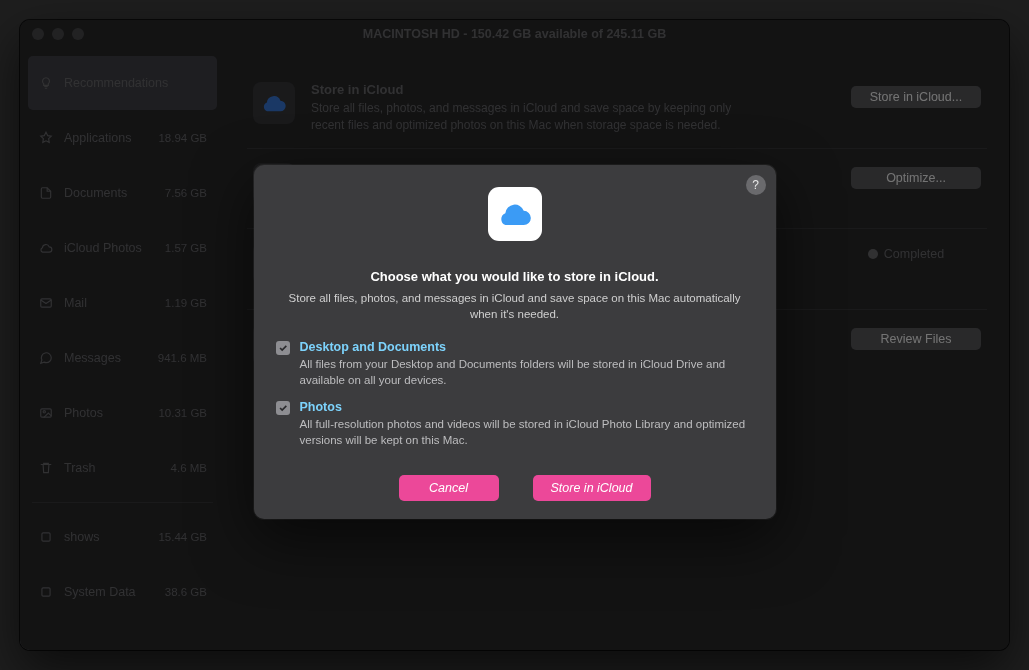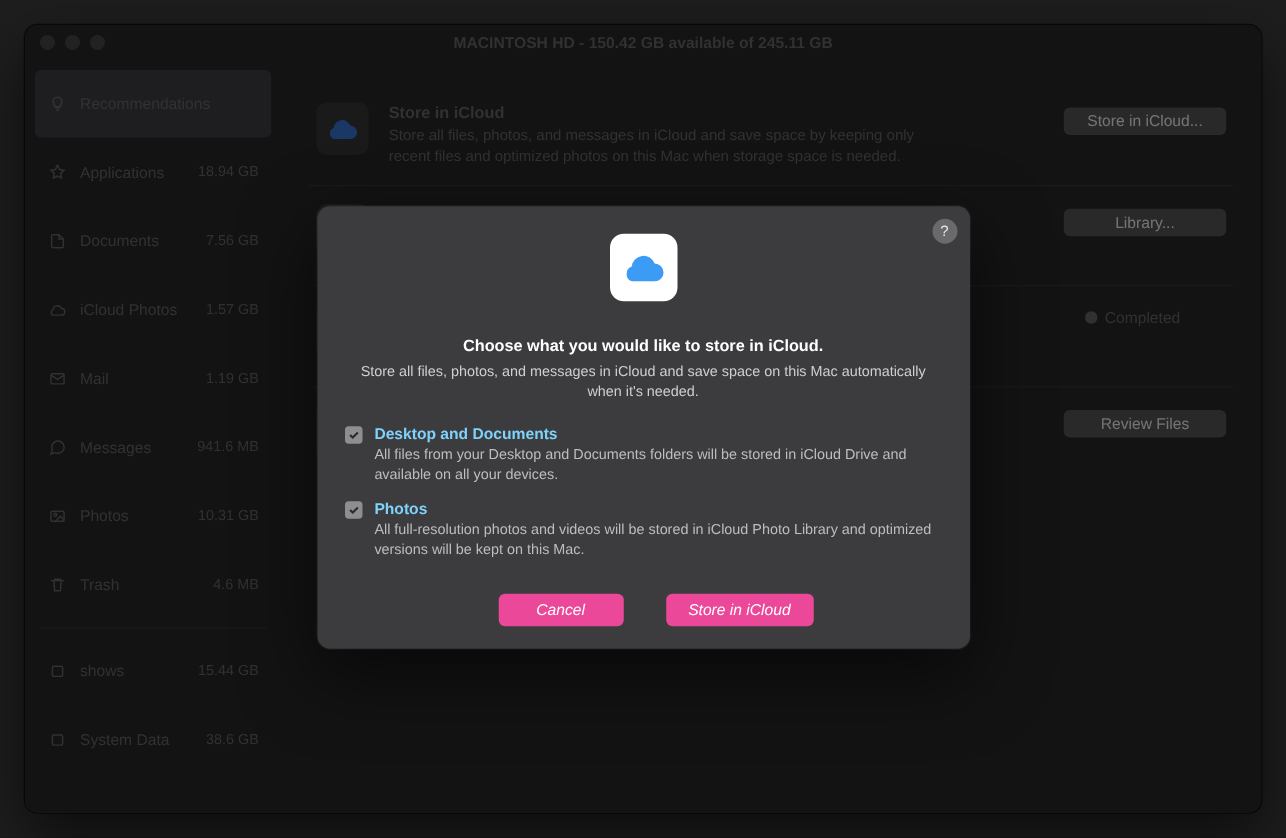--- a/index.html
+++ b/index.html
@@ -405,21 +405,21 @@
           <svg width="28" height="28" viewBox="0 0 24 24" fill="none" stroke="#6d6d70" stroke-width="2">
               <circle cx="12" cy="12" r="9"></circle>
               <circle cx="12" cy="12" r="2"></circle>
             </svg>
         </div>
         <div class="info">
           <div class="title">Optimize Storage</div>
           <div class="desc">Save space by automatically removing movies and TV shows that you've already watched from this Mac.</div>
         </div>
         <div class="action">
-          <button class="btn">Library...</button>
+          <button class="btn">Optimize...</button>
         </div>
       </div>
 
       <div class="card">
         <div class="thumb">
           <svg width="24" height="24" viewBox="0 0 24 24" fill="none" stroke="#6d6d70" stroke-width="2">
               <path d="M3 6h18M8 6V4h8v2m-9 0l1 14h8l1-14"></path>
             </svg>
         </div>
         <div class="info">

